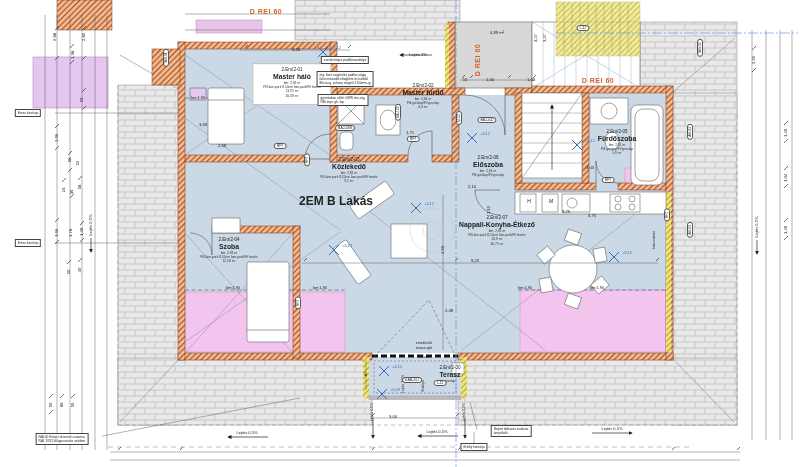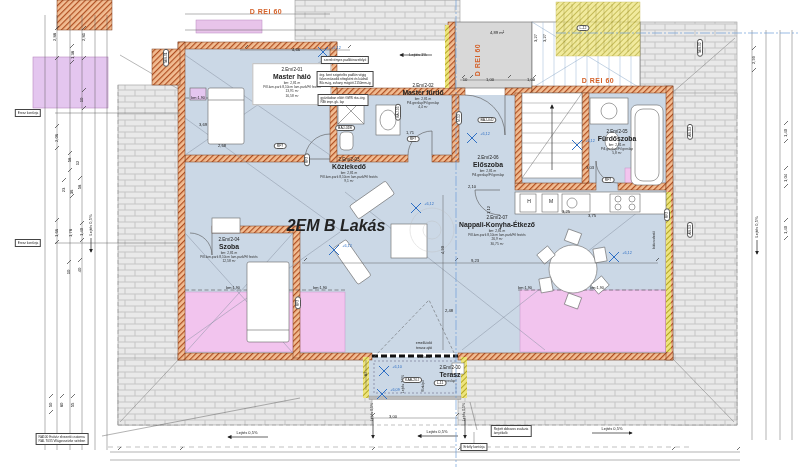--- a/index.html
+++ b/index.html
@@ -261,21 +261,21 @@
     <path d="M556 33H798" stroke="#6f9fd8" stroke-width="0.7" stroke-dasharray="10 2 2 2"></path>
   </g>
 
   <g opacity="0.35" stroke="#bbb" fill="none">
     <circle cx="432" cy="230" r="22"></circle>
         <circle cx="432" cy="230" r="9"></circle>
   </g>
 </svg>
 
 <div id="labels-layer">
-      <div class="lbl b" style="font-size: 16px; left: 336px; top: 226px; font-style: italic;">2EM B Lakás</div>
+      <div class="lbl b" style="font-size: 12px; left: 336px; top: 201px;">2EM B Lakás</div>
       <div class="lbl b orange" style="font-size: 7px; left: 266px; top: 12px;">D REI 60</div>
       <div class="lbl rot b orange" style="font-size: 7px; left: 478px; top: 60px;">D REI 60</div>
       <div class="lbl b orange" style="font-size: 7px; left: 598px; top: 81px;">D REI 60</div>
       <div class="lbl rot" style="font-size: 4.2px; left: 55px; top: 37px;">2,88</div>
       <div class="lbl rot" style="font-size: 4.2px; left: 84px; top: 37px;">2,81</div>
       <div class="lbl rot" style="font-size: 4.2px; left: 73px; top: 55px;">1,38</div>
       <div class="lbl rot" style="font-size: 4.2px; left: 82px; top: 100px;">10</div>
       <div class="lbl rot" style="font-size: 4.2px; left: 57px; top: 138px;">2,06</div>
       <div class="lbl rot" style="font-size: 4.2px; left: 70px; top: 160px;">58</div>
       <div class="lbl rot" style="font-size: 4.2px; left: 78px; top: 163px;">12</div>

